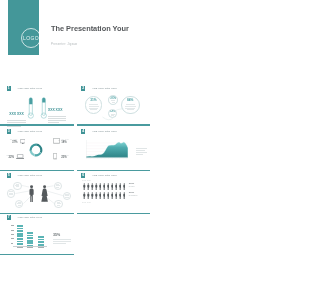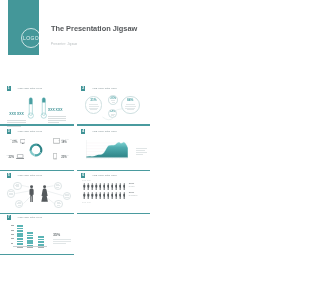--- a/index.html
+++ b/index.html
@@ -55,21 +55,21 @@
 <body>
 
 <div class="page">
 
   <div class="abs" id="cover">
     <div class="abs" id="logo-block">
       <div class="abs" id="logo-circle">
         <span>LOGO</span>
       </div>
     </div>
-    <div class="abs" id="cover-title">The Presentation Jigsaw</div>
+    <div class="abs" id="cover-title">The Presentation Your</div>
     <div class="abs" id="cover-sub">Presenter: Jigsaw</div>
   </div>
 
   <div class="abs slide" style="left:0;top:80px;width:74px;height:45px">
     <div class="abs badge" style="left:6.5px;top:5.8px">1</div>
     <div class="abs stitle" style="left:17.5px;top:6.9px">Add Your Title Here</div>
 
     <svg class="abs" style="left:27.3px;top:16.6px" width="7.6" height="22.4" viewBox="0 0 19 56">
       <path d="M5.6 5.6a3.9 3.9 0 0 1 7.8 0v36.5a3.9 3.9 0 1 1-7.8 0z" fill="none" stroke="#a8d6d7" stroke-width="2"></path>
       <circle cx="9.5" cy="46.5" r="6.6" fill="none" stroke="#a8d6d7" stroke-width="2"></circle>

